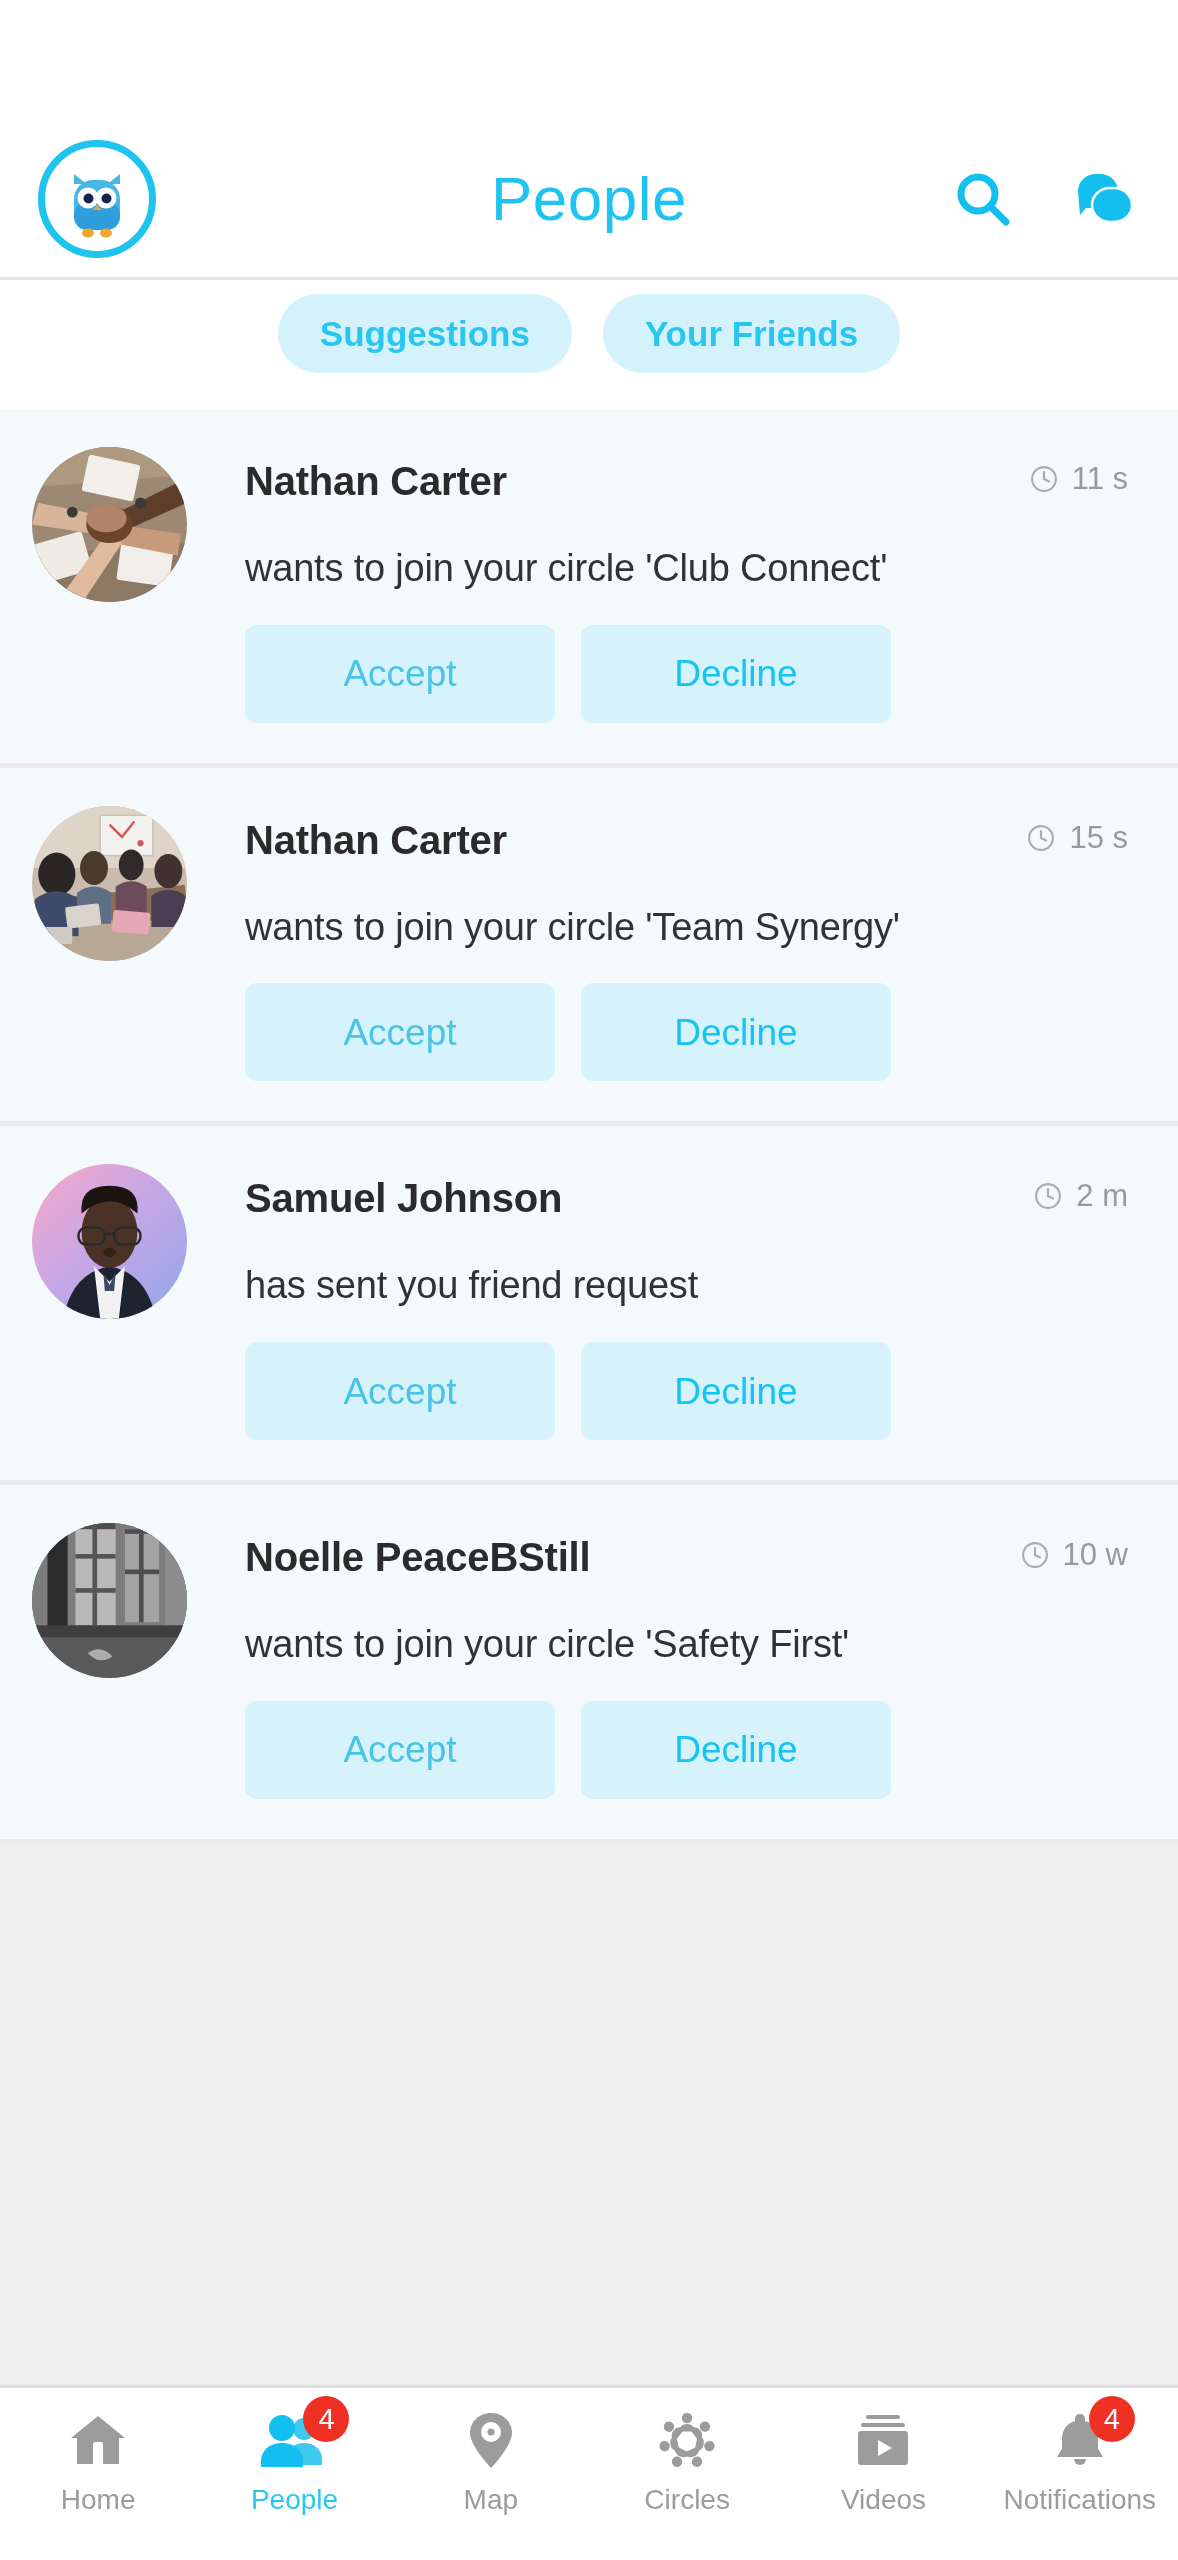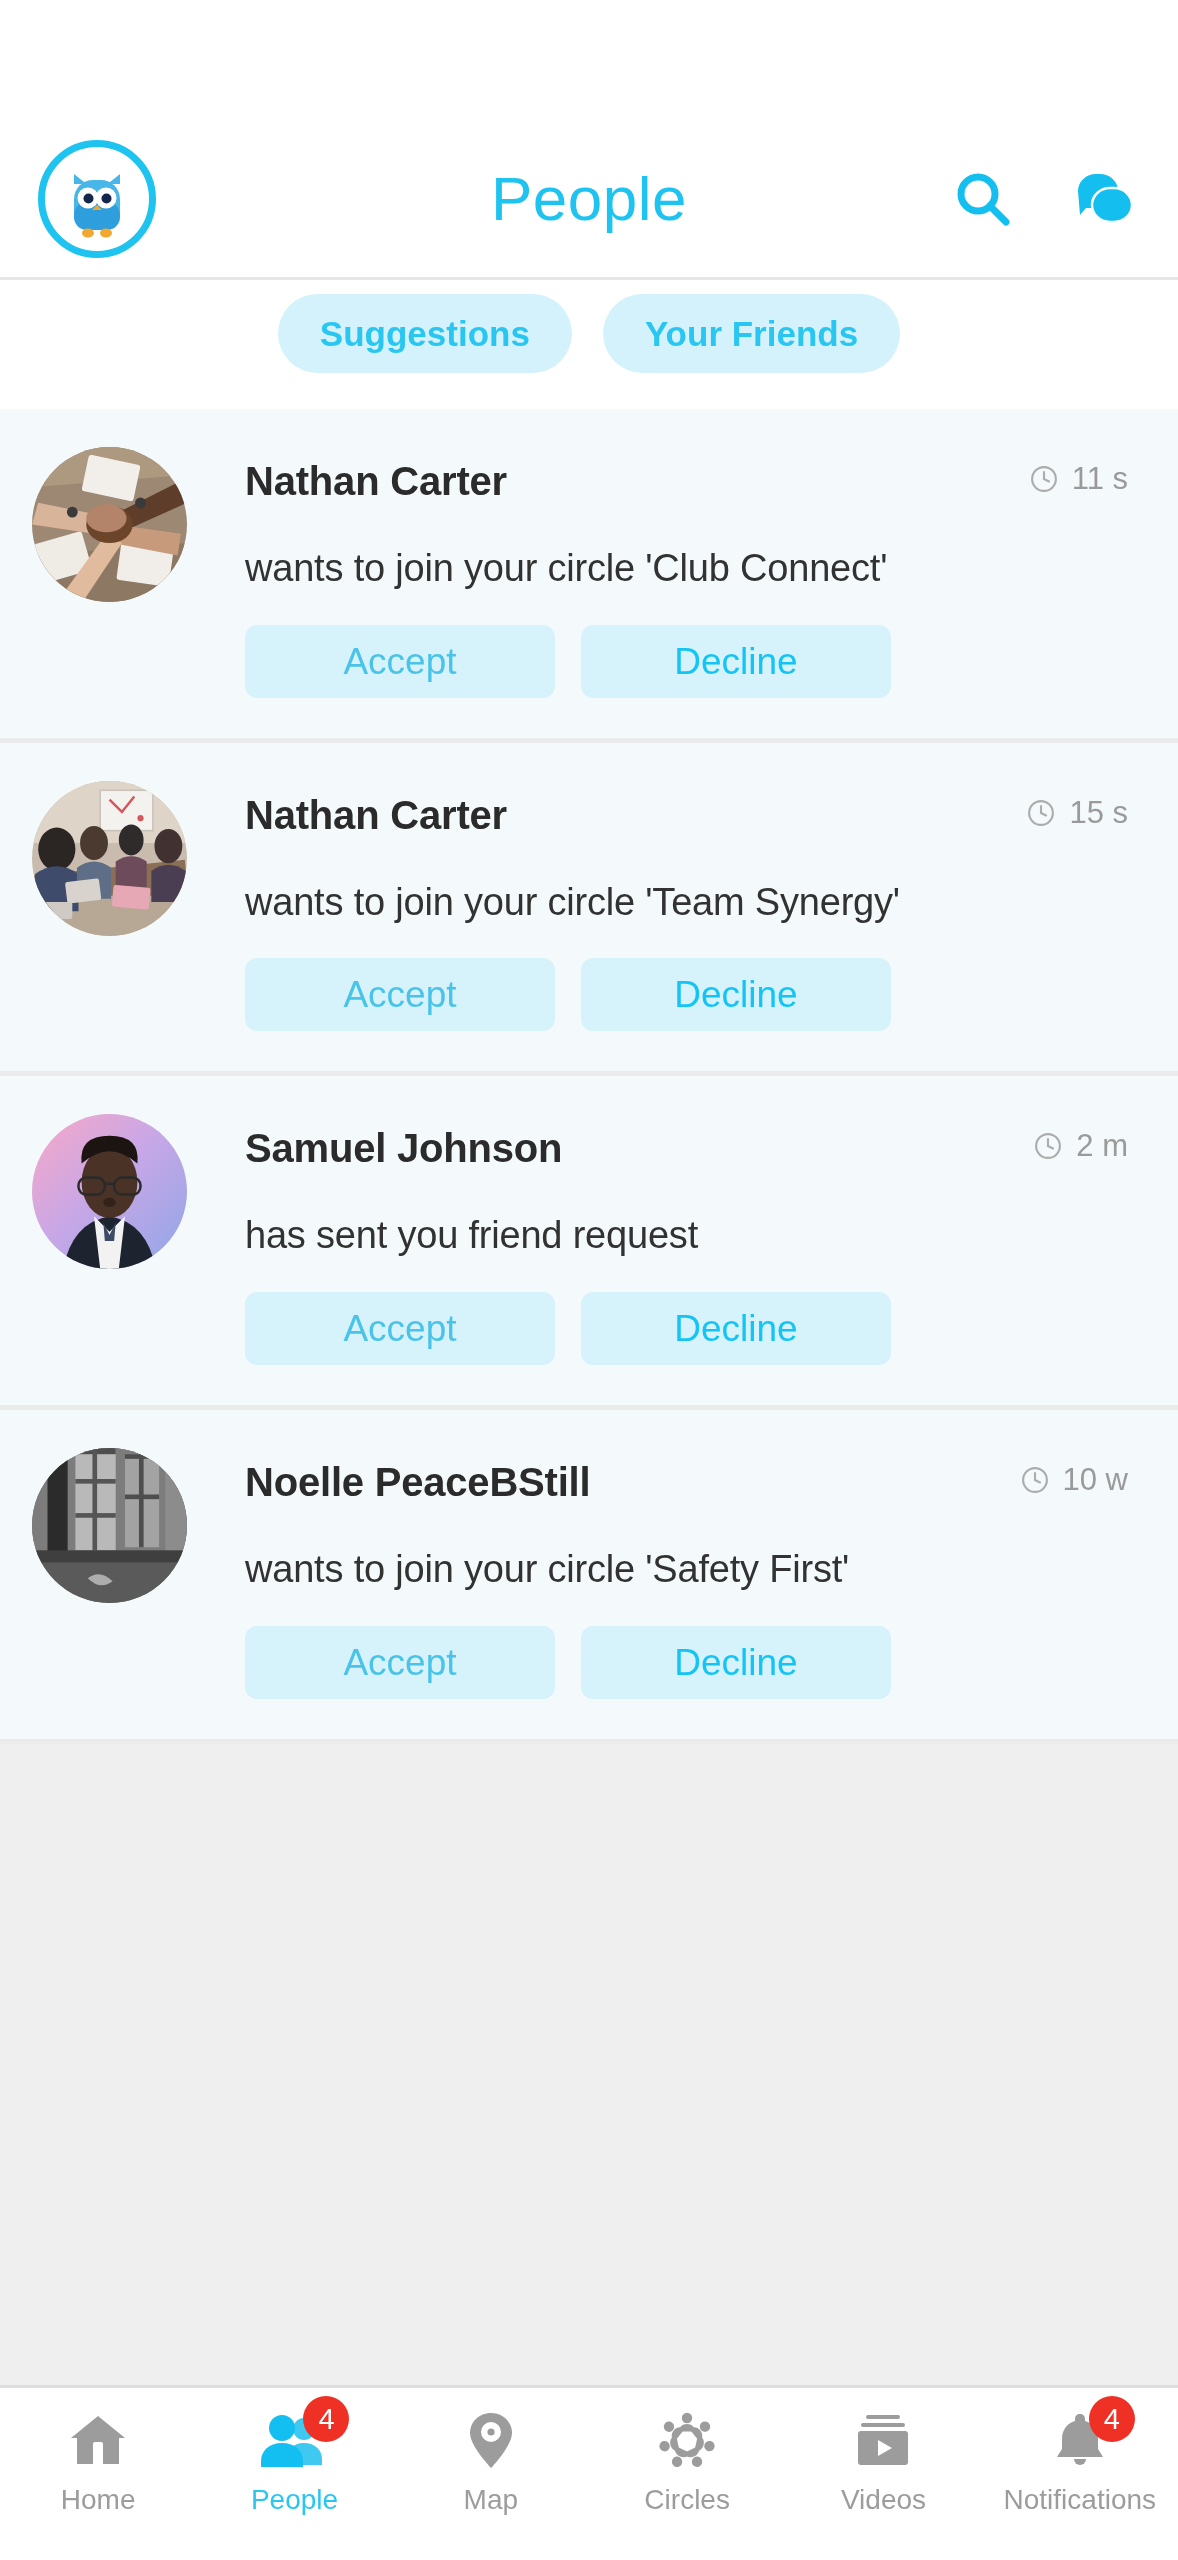--- a/index.html
+++ b/index.html
@@ -152,21 +152,21 @@
   .row-actions {
     margin-top: 34px;
     display: flex;
     gap: 26px;
   }
   .action-btn {
     background: #D6F2FB;
     border: none;
     border-radius: 12px;
     width: 310px;
-    height: 73px;
+    height: 98px;
     font-family: "Liberation Sans", sans-serif;
     font-size: 37px;
     font-weight: 400;
     cursor: pointer;
     line-height: 1;
   }
   .action-btn.accept { color: #4AC3E8; }
   .action-btn.decline { color: #13C4F5; }
 
   .row-time {

